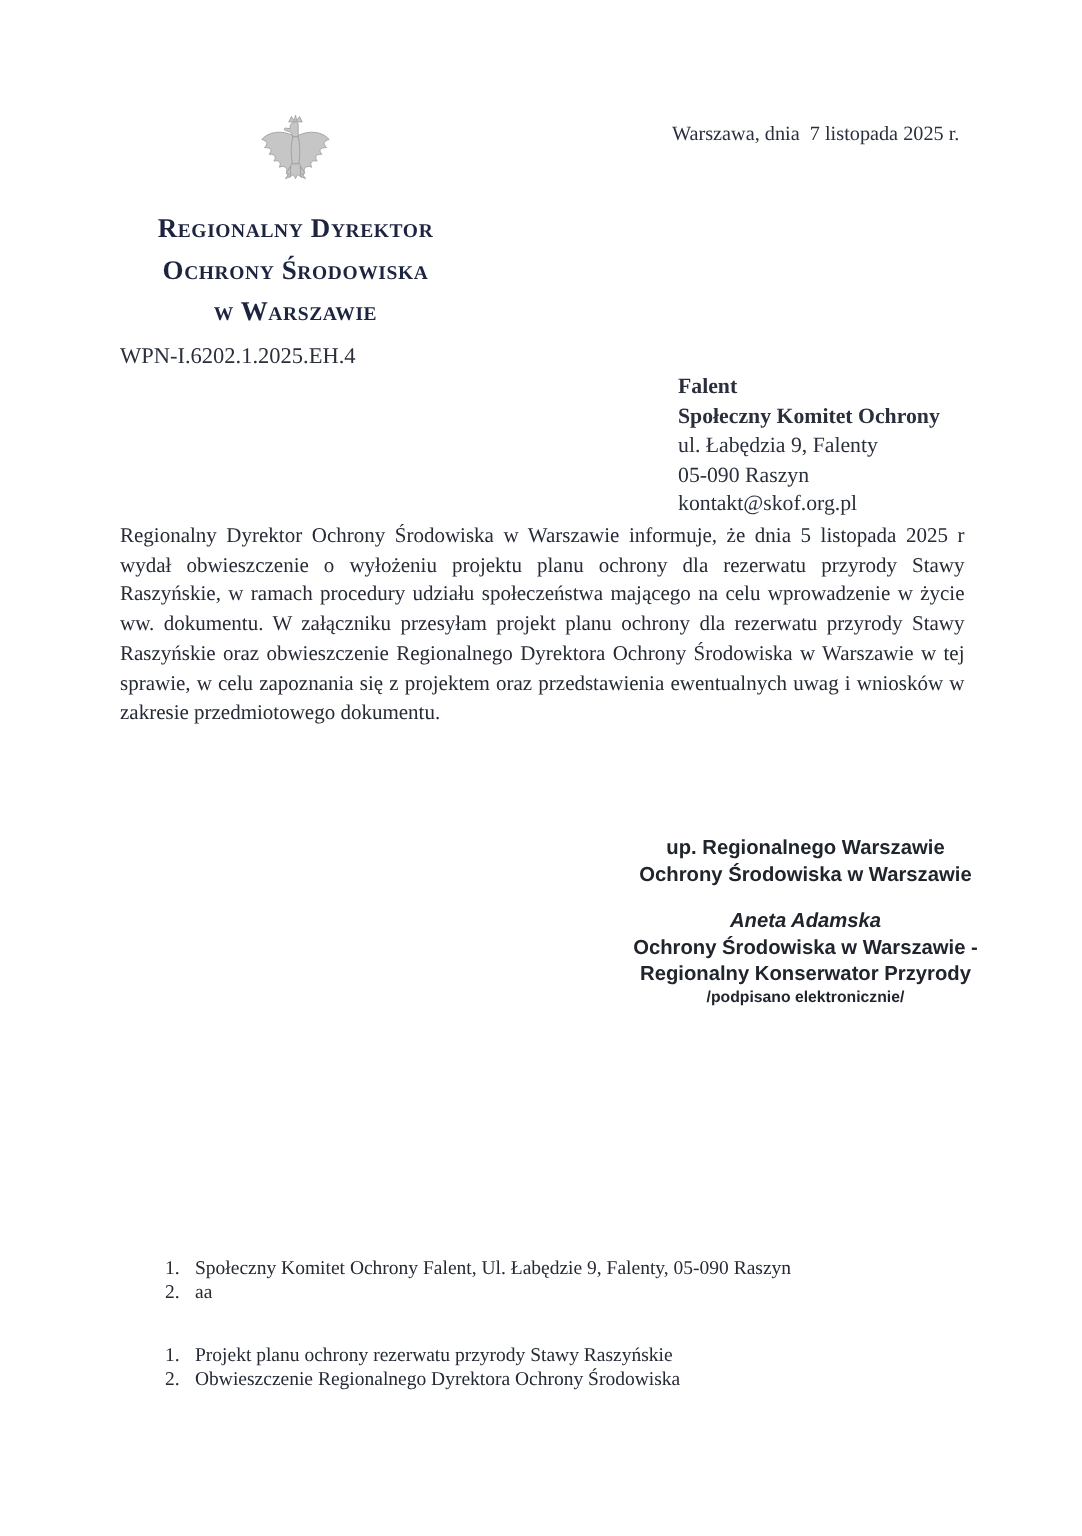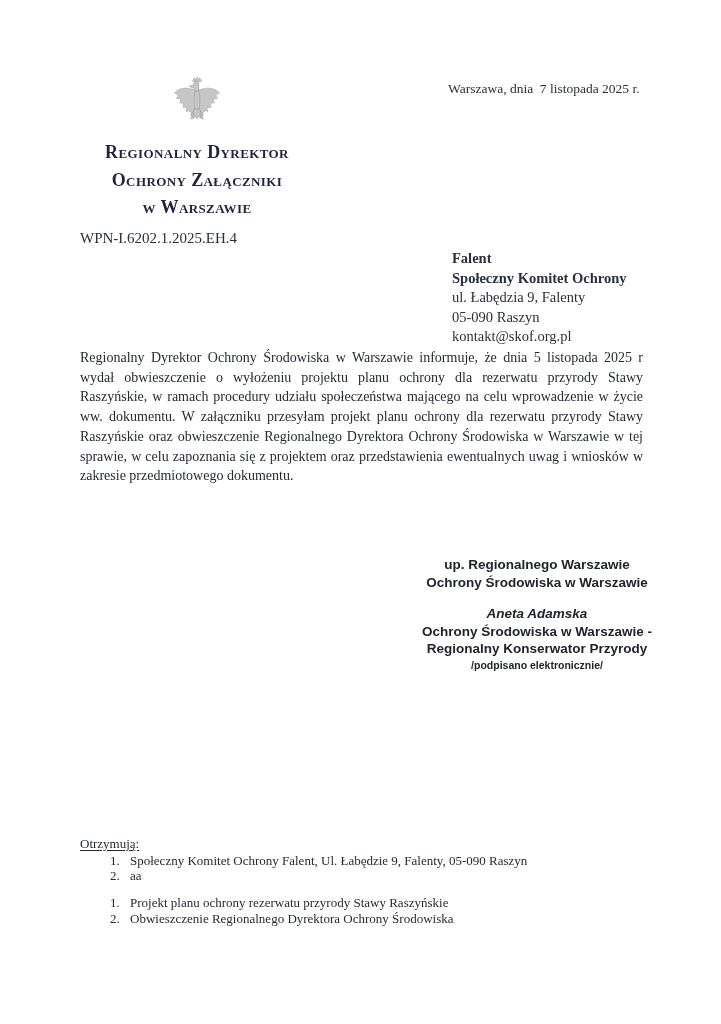--- a/index.html
+++ b/index.html
@@ -142,21 +142,21 @@
         <path d="M27 38 L33 38 L36 46 L33.5 44.5 L34.5 48 L31.5 46 L30 49 L28.5 46 L25.5 48 L26.5 44.5 L24 46 Z"></path>
 
         <path d="M26.5 40 L23 45 L25 45.5 L22.5 49 L26 47.5 Z"></path>
         <path d="M33.5 40 L37 45 L35 45.5 L37.5 49 L34 47.5 Z"></path>
       </g>
     </svg>
   </div>
 
   <div class="org-title">
     <div>Regionalny Dyrektor</div>
-    <div>Ochrony Załączniki</div>
+    <div>Ochrony Środowiska</div>
     <div>w Warszawie</div>
   </div>
 
   <div class="ref-number">WPN-I.6202.1.2025.EH.4</div>
 
   <div class="recipient">
     <div class="bold">Falent</div>
     <div class="bold">Społeczny Komitet Ochrony</div>
     <div>ul. Łabędzia 9, Falenty</div>
     <div>05-090 Raszyn</div>
@@ -168,21 +168,20 @@
   <div class="signature">
     <div>up. Regionalnego Warszawie</div>
     <div>Ochrony Środowiska w Warszawie</div>
     <div class="signer-name">Aneta Adamska</div>
     <div>Ochrony Środowiska w Warszawie -</div>
     <div>Regionalny Konserwator Przyrody</div>
     <div class="signed-note">/podpisano elektronicznie/</div>
   </div>
 
   <div class="bottom-list" id="otrzymuja">
-    <div class="list-heading">Otrzymują:</div>
     <ol>
       <li>Społeczny Komitet Ochrony Falent, Ul. Łabędzie 9, Falenty, 05-090 Raszyn</li>
       <li>aa</li>
     </ol>
   </div>
 
   <div class="bottom-list" id="zalaczniki">
     <ol>
       <li>Projekt planu ochrony rezerwatu przyrody Stawy Raszyńskie</li>
       <li>Obwieszczenie Regionalnego Dyrektora Ochrony Środowiska</li>

